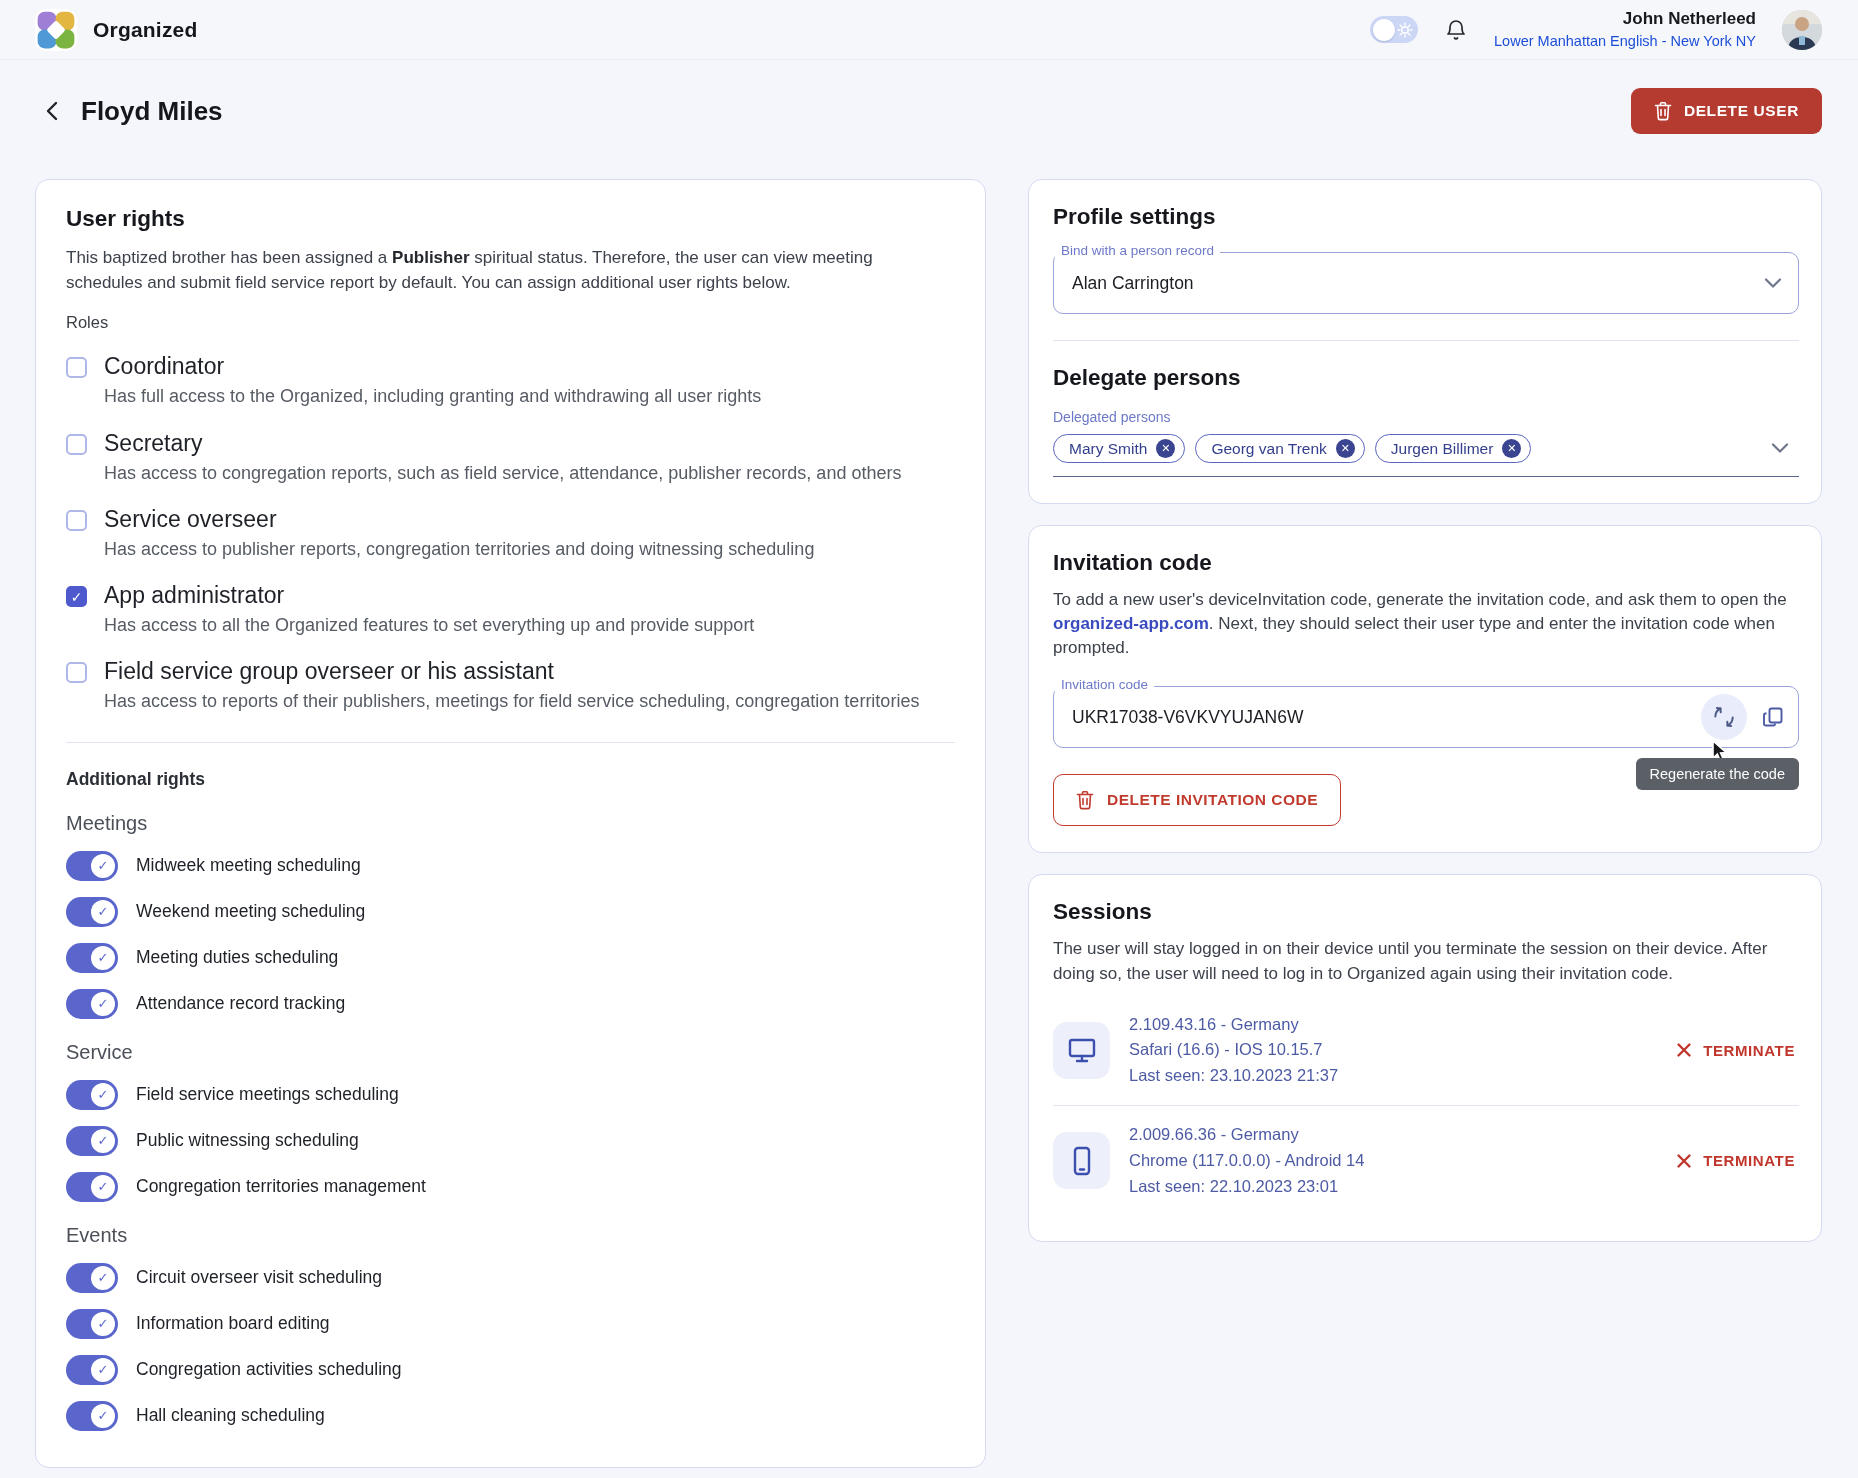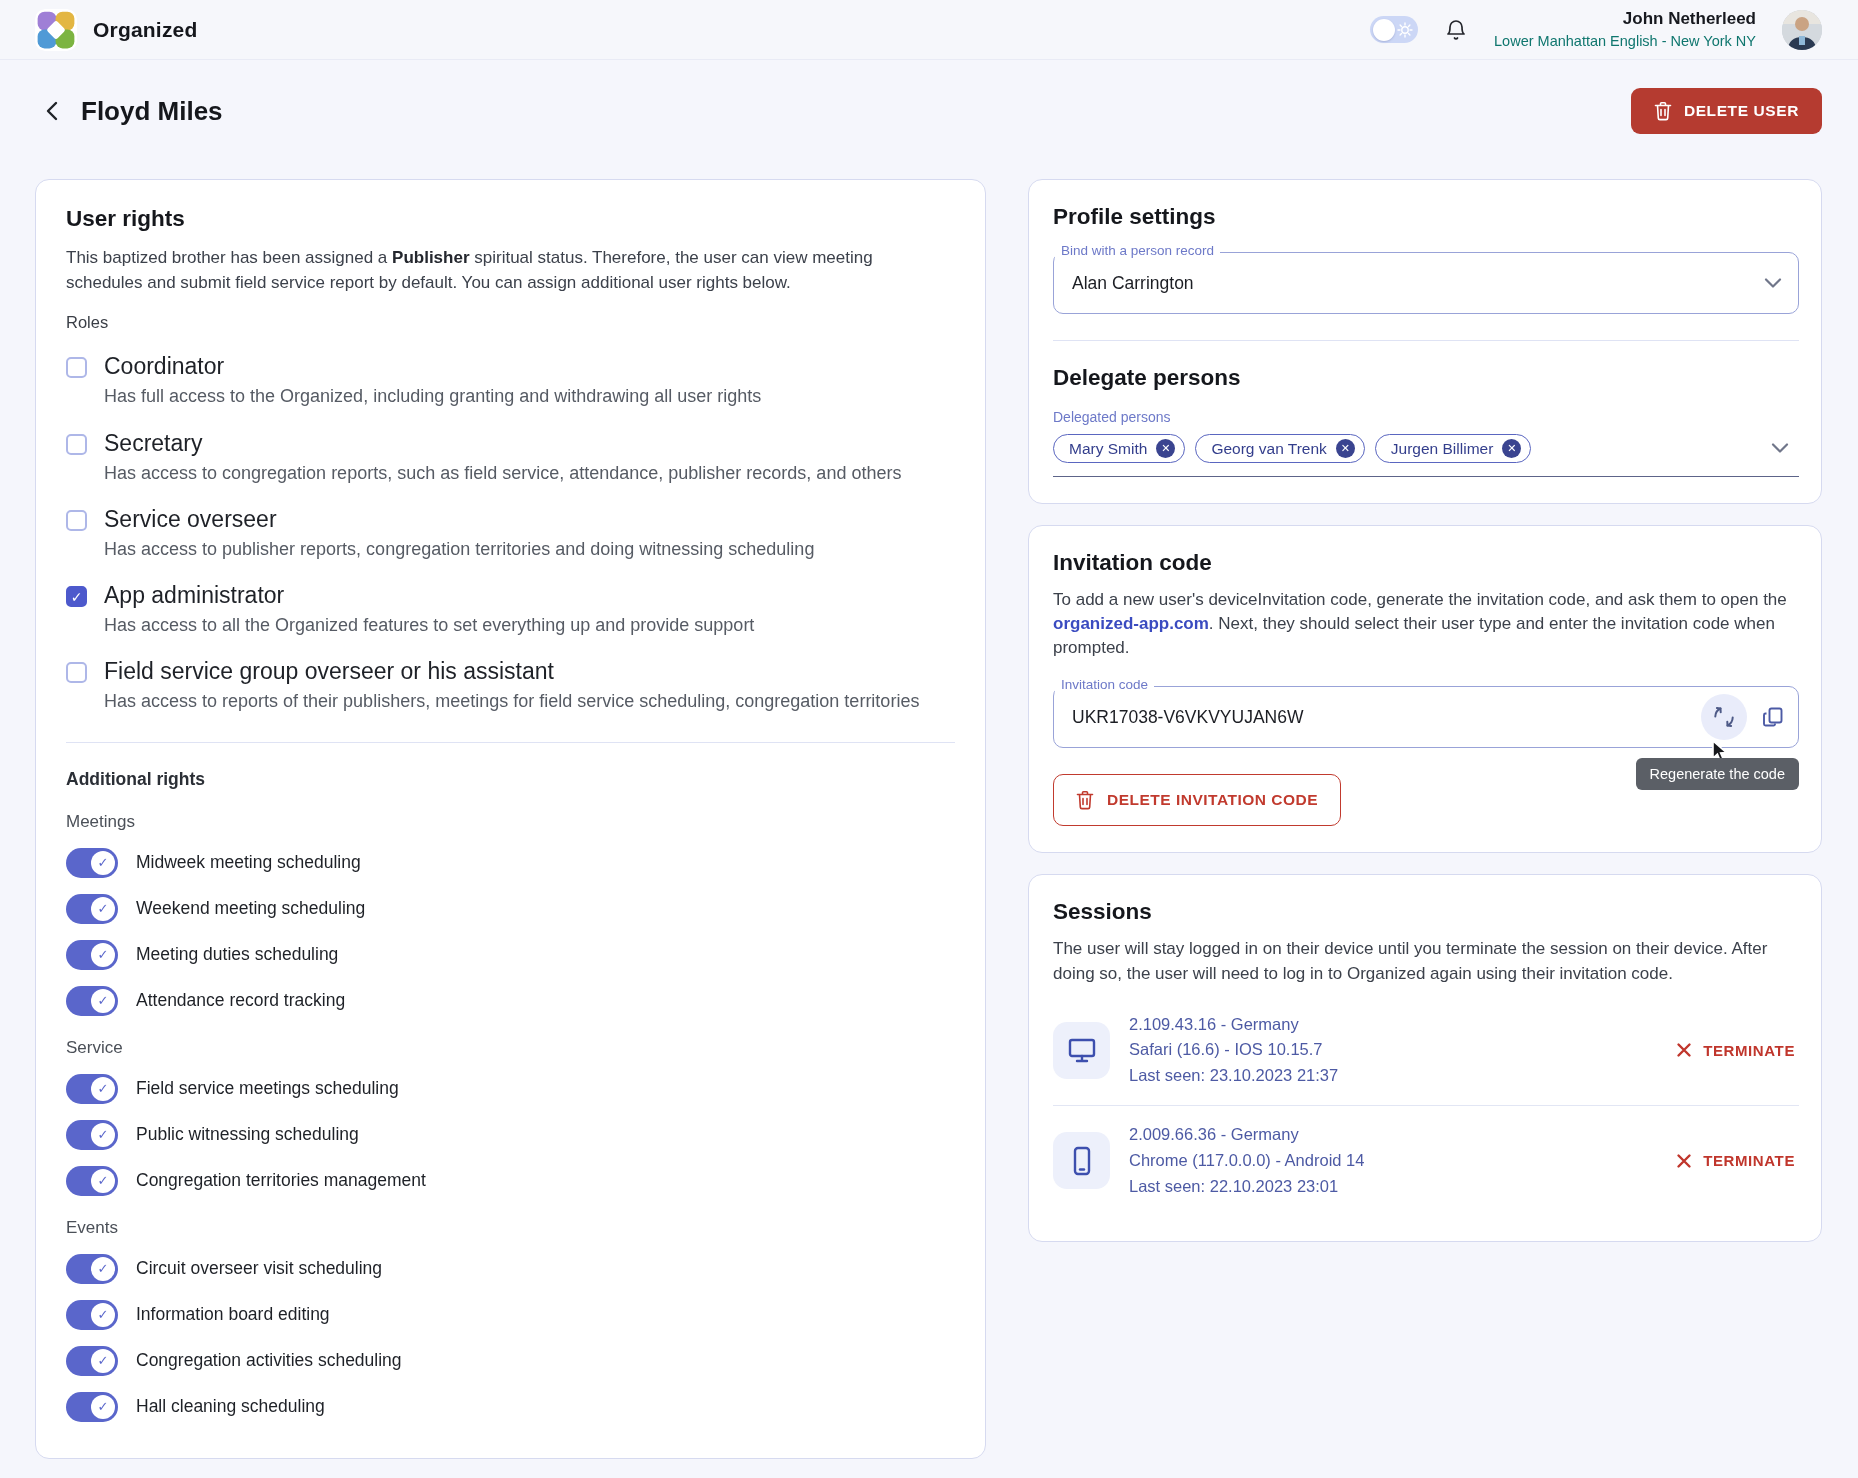--- a/index.html
+++ b/index.html
@@ -18,21 +18,21 @@
   .brand { display:flex; align-items:center; gap:16px; }
   .logo { width:42px; height:42px; border-radius:10px; overflow:hidden; }
   .app-name { font-size:21px; font-weight:700; letter-spacing:.2px; color:#15171c; }
   .header-right { margin-left:auto; display:flex; align-items:center; gap:26px; }
   .theme-toggle { width:48px; height:27px; border-radius:14px; background:#ccd7f6; position:relative; cursor:pointer; }
   .theme-knob { position:absolute; left:3px; top:2.5px; width:22px; height:22px; border-radius:50%; background:#fff; box-shadow:0 1px 2px rgba(60,70,140,.25); }
   .theme-sun { position:absolute; right:5px; top:5.5px; }
   .bell { cursor:pointer; }
   .user-meta { text-align:right; line-height:1.3; }
   .user-name { font-size:17px; font-weight:700; color:#17191f; }
-  .user-cong { font-size:14.5px; color:#0f766e; margin-top:2px; }
+  .user-cong { font-size:14.5px; color:#1d4ed8; margin-top:2px; }
   .avatar { width:40px; height:40px; border-radius:50%; overflow:hidden; background:#c9ced6; flex:none; cursor:pointer; }
 
   
   .title-row { display:flex; align-items:center; margin:27px 36px 0 35px; height:48px; }
   .back-btn { width:36px; height:36px; display:flex; align-items:center; justify-content:center; cursor:pointer; }
   .page-title { font-size:26px; font-weight:700; color:#15171c; margin-left:10px; }
   .delete-user-btn {
     margin-left:auto; background:#b53b30; color:#fff; border:none; border-radius:9px;
     display:flex; align-items:center; gap:12px; padding:0 23px; height:46px;
     font-size:15.5px; font-weight:700; letter-spacing:.6px; cursor:pointer;
@@ -56,21 +56,21 @@
     width:21px; height:21px; border:2px solid #aeb7e8; border-radius:5px; margin-top:4px;
     flex:none; cursor:pointer; display:flex; align-items:center; justify-content:center;
     color:transparent; font-size:14px; font-weight:700; background:#fff;
   }
   .checkbox.checked { background:#4d59cc; border-color:#4d59cc; color:#fff; }
   .checkbox.checked::after { content:"✓"; }
   .role-title { font-size:23px; font-weight:500; color:#1e2127; }
   .role-desc { font-size:18px; color:#565b64; margin-top:4px; line-height:1.35; }
   .roles-divider { border:none; border-top:1px solid #dfe3f4; margin-top:28px; }
   .add-rights-label { margin-top:26px; font-size:17.5px; font-weight:600; color:#2b2f36; }
-  .group-label { margin-top:22px; font-size:17px; color:#4b5058; }
+  .group-label { margin-top:22px; font-size:20px; color:#4b5058; }
   .toggle-row { display:flex; align-items:center; gap:18px; margin-top:16px; }
   .toggle { width:52px; height:30px; border-radius:15px; background:#5a66cb; position:relative; flex:none; cursor:pointer; }
   .knob {
     position:absolute; right:3px; top:3px; width:24px; height:24px; border-radius:50%;
     background:#fff; display:flex; align-items:center; justify-content:center;
     color:#5a66cb; font-size:13px; font-weight:700;
   }
   .knob::after { content:"✓"; }
   .toggle-label { font-size:17.5px; color:#1e2127; }
 

